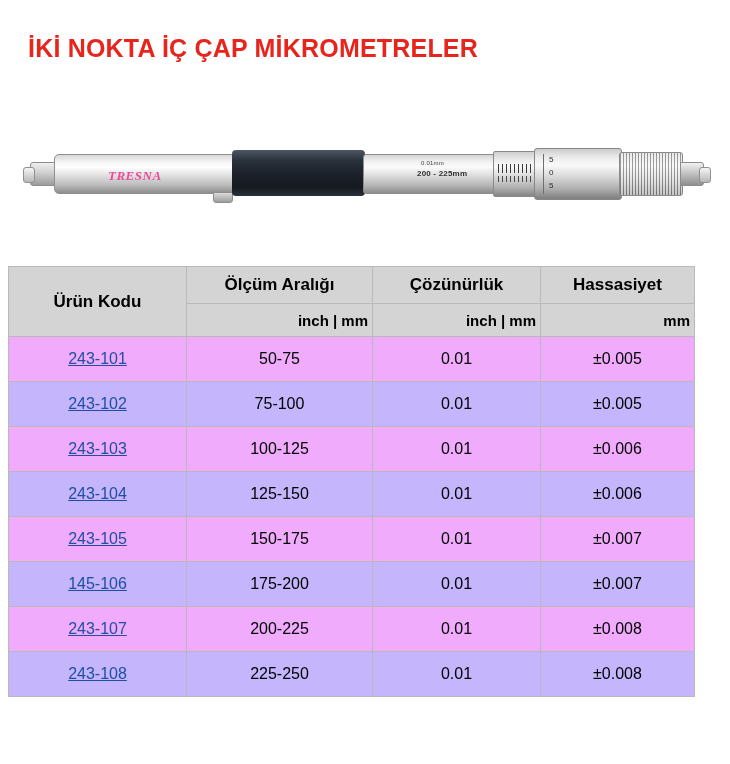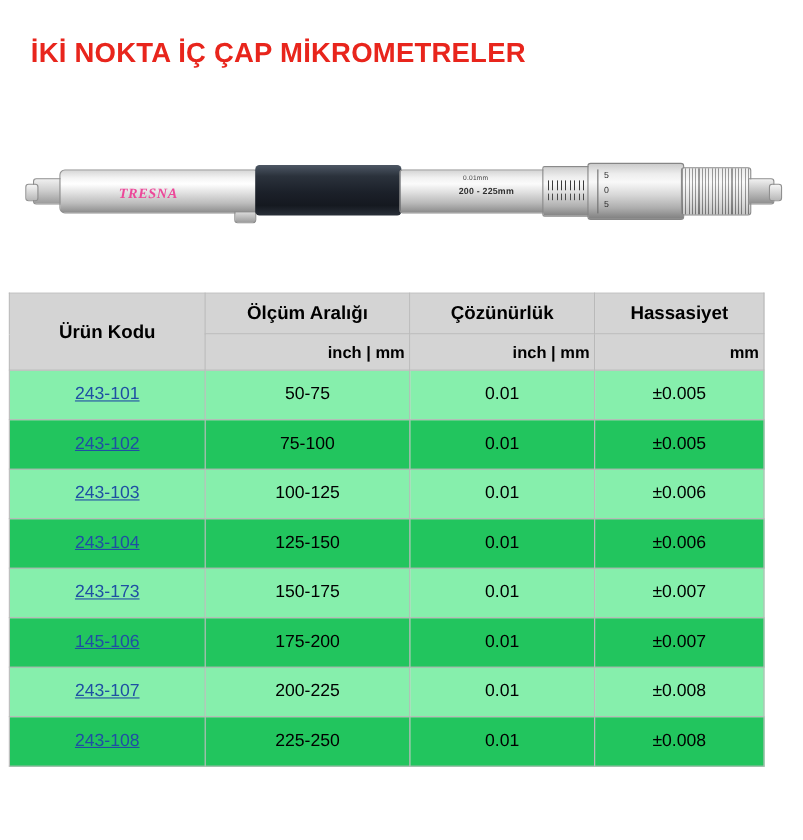--- a/index.html
+++ b/index.html
@@ -259,24 +259,24 @@
   .spec-table th.sub {
     font-size: 15px;
     height: 32px;
     text-align: right;
   }
   .spec-table th.rowspan-head {
     font-size: 17px;
   }
   .spec-table td {
     height: 42px;
-    background: #86efac;
+    background: #f0abfc;
   }
   .spec-table tr.alt td {
-    background: #22c55e;
+    background: #c4b5fd;
   }
   .code-link {
     color: #1f4fa3;
     text-decoration: underline;
     font-size: 16px;
     cursor: pointer;
   }
   .col-code { width: 178px; }
   .col-range { width: 186px; }
   .col-res { width: 168px; }
@@ -349,21 +349,21 @@
       <td>0.01</td>
       <td>±0.006</td>
     </tr>
     <tr class="alt">
       <td><span class="code-link">243-104</span></td>
       <td>125-150</td>
       <td>0.01</td>
       <td>±0.006</td>
     </tr>
     <tr>
-      <td><span class="code-link">243-173</span></td>
+      <td><span class="code-link">243-105</span></td>
       <td>150-175</td>
       <td>0.01</td>
       <td>±0.007</td>
     </tr>
     <tr class="alt">
       <td><span class="code-link">145-106</span></td>
       <td>175-200</td>
       <td>0.01</td>
       <td>±0.007</td>
     </tr>

